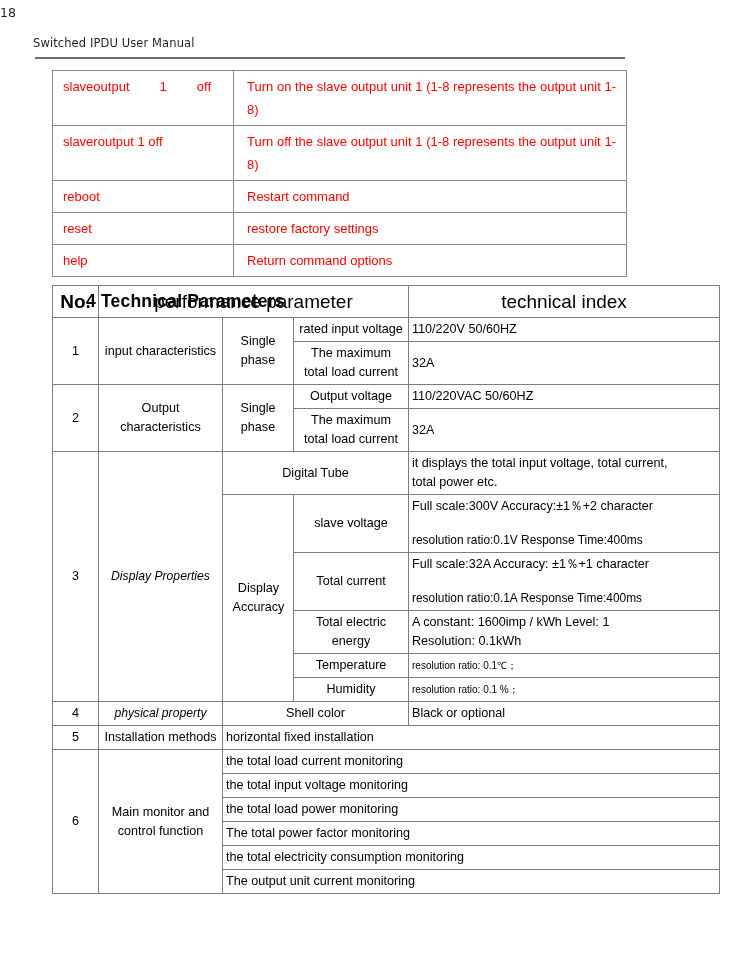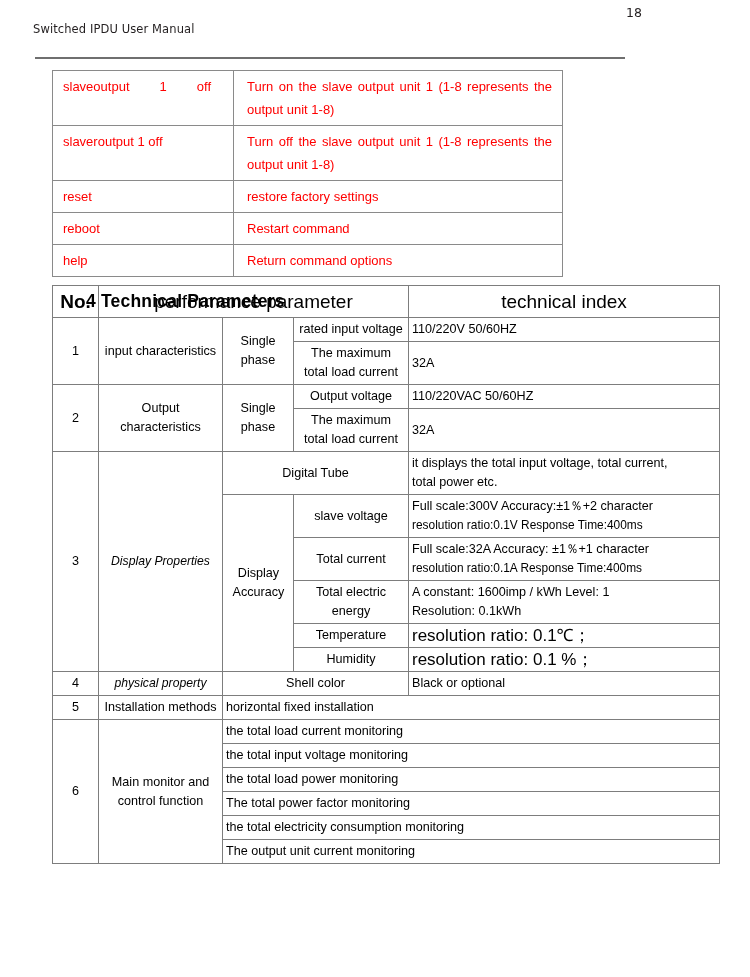--- a/index.html
+++ b/index.html
@@ -15,49 +15,49 @@
     color: #000000;
     overflow: hidden;
   }
 
   
   .page-number {
     position: absolute;
     top: 5px;
     left: 0;
     width: 642px;
-    text-align: right;
+    text-align: left;
     font-family: "DejaVu Sans", sans-serif;
     font-size: 12.5px;
     color: #231f20;
   }
   .manual-title {
     position: absolute;
-    top: 22px;
+    top: 36px;
     left: 33px;
     font-family: "DejaVu Sans", sans-serif;
     font-size: 11.5px;
     color: #231f20;
     letter-spacing: 0.1px;
   }
   .header-rule {
     position: absolute;
     top: 57px;
     left: 35px;
     width: 590px;
     height: 2px;
     background: #6f6f6f;
   }
 
   
   .cmd-table {
     position: absolute;
     top: 70px;
     left: 52px;
-    width: 511px;
+    width: 575px;
     border-collapse: collapse;
     table-layout: fixed;
   }
   .cmd-table td {
     border: 1px solid #8a8a8a;
     color: #ff0000;
     font-family: "Liberation Sans", sans-serif;
     font-size: 13px;
     line-height: 23px;
     vertical-align: top;
@@ -118,60 +118,60 @@
     font-size: 19px;
   }
   .tech-table td.val {
     text-align: left;
   }
   .tech-table td.leftlab {
     text-align: center;
     padding-left: 4px;
   }
   .tech-table td.small {
-    font-size: 17px;
+    font-size: 10px;
   }
   .tech-table td.tight {
     font-size: 12.2px;
     font-style: italic;
   }
   .tech-table .two-line {
     display: block;
     line-height: 19px;
   }
   .idx-line {
     display: block;
     white-space: nowrap;
   }
-  .idx-line.sm { font-size: 11.9px; }
+  .idx-line.sm { font-size: 11.9px; margin-top: 15px; }
 </style>
 </head>
 <body>
 
 <div class="page-number">18</div>
 <div class="manual-title">Switched IPDU User Manual</div>
 <div class="header-rule"></div>
 
 <table class="cmd-table">
   <tbody>
     <tr>
       <td class="cmd-name spread tall">slaveoutput 1 off</td>
       <td class="cmd-desc tall">Turn on the slave output unit 1 (1-8 represents the output unit 1-8)</td>
     </tr>
     <tr>
       <td class="cmd-name tall">slaveroutput 1 off</td>
       <td class="cmd-desc tall">Turn off the slave output unit 1 (1-8 represents the output unit 1-8)</td>
     </tr>
     <tr>
+      <td class="cmd-name">reboot</td>
+      <td class="cmd-desc">Restart command</td>
+    </tr>
+    <tr>
       <td class="cmd-name">reset</td>
       <td class="cmd-desc">restore factory settings</td>
-    </tr>
-    <tr>
-      <td class="cmd-name">reboot</td>
-      <td class="cmd-desc">Restart command</td>
     </tr>
     <tr>
       <td class="cmd-name">help</td>
       <td class="cmd-desc">Return command options</td>
     </tr>
   </tbody>
 </table>
 
 <div class="section-heading">4 Technical Parameters</div>
 

